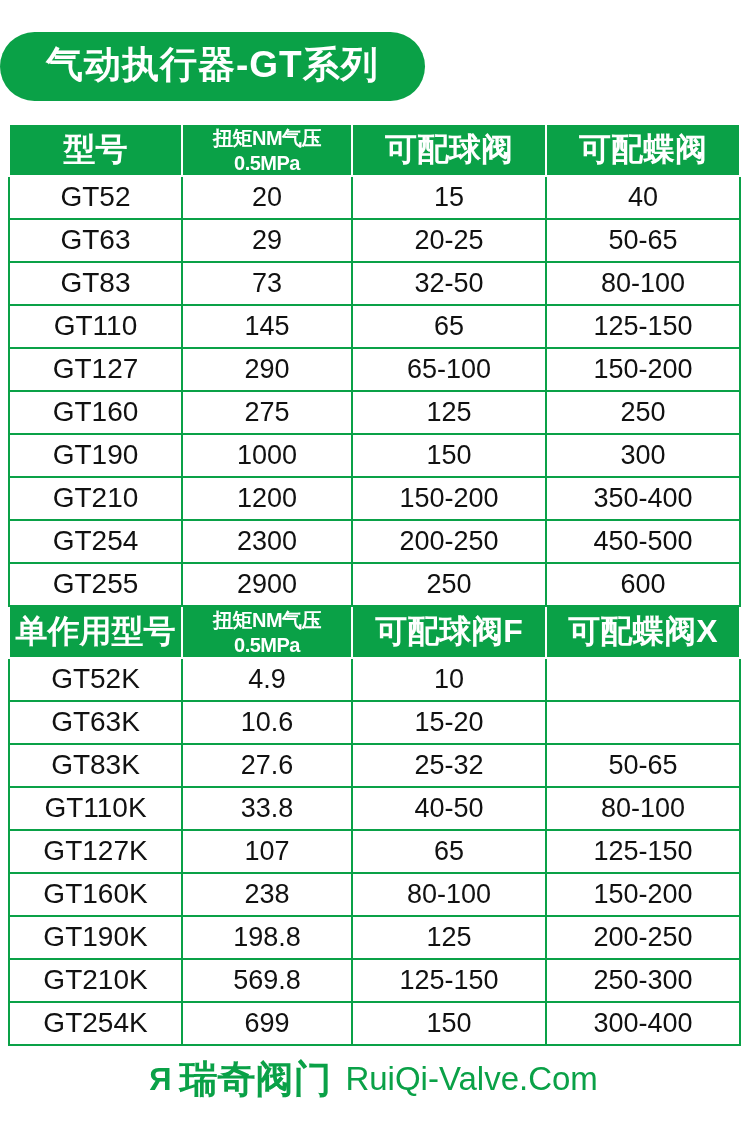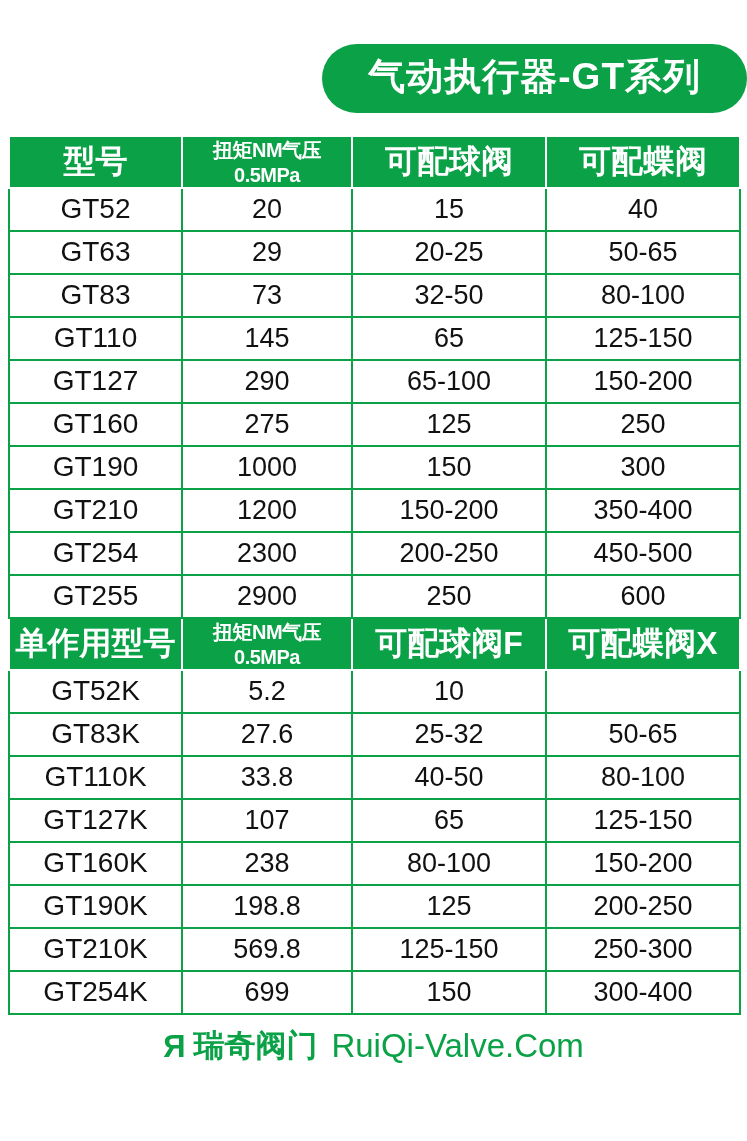--- a/index.html
+++ b/index.html
@@ -17,25 +17,24 @@
   .page {
     position: relative;
     width: 747px;
     height: 1141px;
     box-sizing: border-box;
     padding: 0;
   }
   
   .title-wrap {
     display: flex;
-    justify-content: flex-end;
+    justify-content: flex-start;
     align-items: center;
     padding-top: 32px;
     padding-bottom: 22px;
-    margin-top: 12px;
   }
   .title-banner {
     background: #0aa147;
     color: #ffffff;
     border-radius: 40px;
     padding: 12px 46px 14px 46px;
     font-size: 37px;
     font-weight: bold;
     letter-spacing: 1px;
     line-height: 1.15;
@@ -96,21 +95,21 @@
   .footer .logo-mark {
     color: #0aa147;
     font-size: 31px;
     font-weight: bold;
     line-height: 1;
     position: relative;
     top: 1px;
   }
   .footer .cn-name {
     color: #0aa147;
-    font-size: 31px;
+    font-size: 38px;
     font-weight: bold;
     line-height: 1;
   }
   .footer .en-name {
     color: #0aa147;
     font-size: 33px;
     font-family: Liberation Sans, sans-serif;
     line-height: 1;
     padding-left: 6px;
   }
@@ -204,22 +203,28 @@
 
         <tr class="section-header">
           <th>单作用型号</th>
           <th class="small">扭矩NM气压0.5MPa</th>
           <th>可配球阀F</th>
           <th>可配蝶阀X</th>
         </tr>
 
         <tr>
           <td class="model">GT52K</td>
-          <td>5.2</td>
+          <td>4.9</td>
           <td>10</td>
+          <td></td>
+        </tr>
+        <tr>
+          <td class="model">GT63K</td>
+          <td>10.6</td>
+          <td>15-20</td>
           <td></td>
         </tr>
         <tr>
           <td class="model">GT83K</td>
           <td>27.6</td>
           <td>25-32</td>
           <td>50-65</td>
         </tr>
         <tr>
           <td class="model">GT110K</td>

